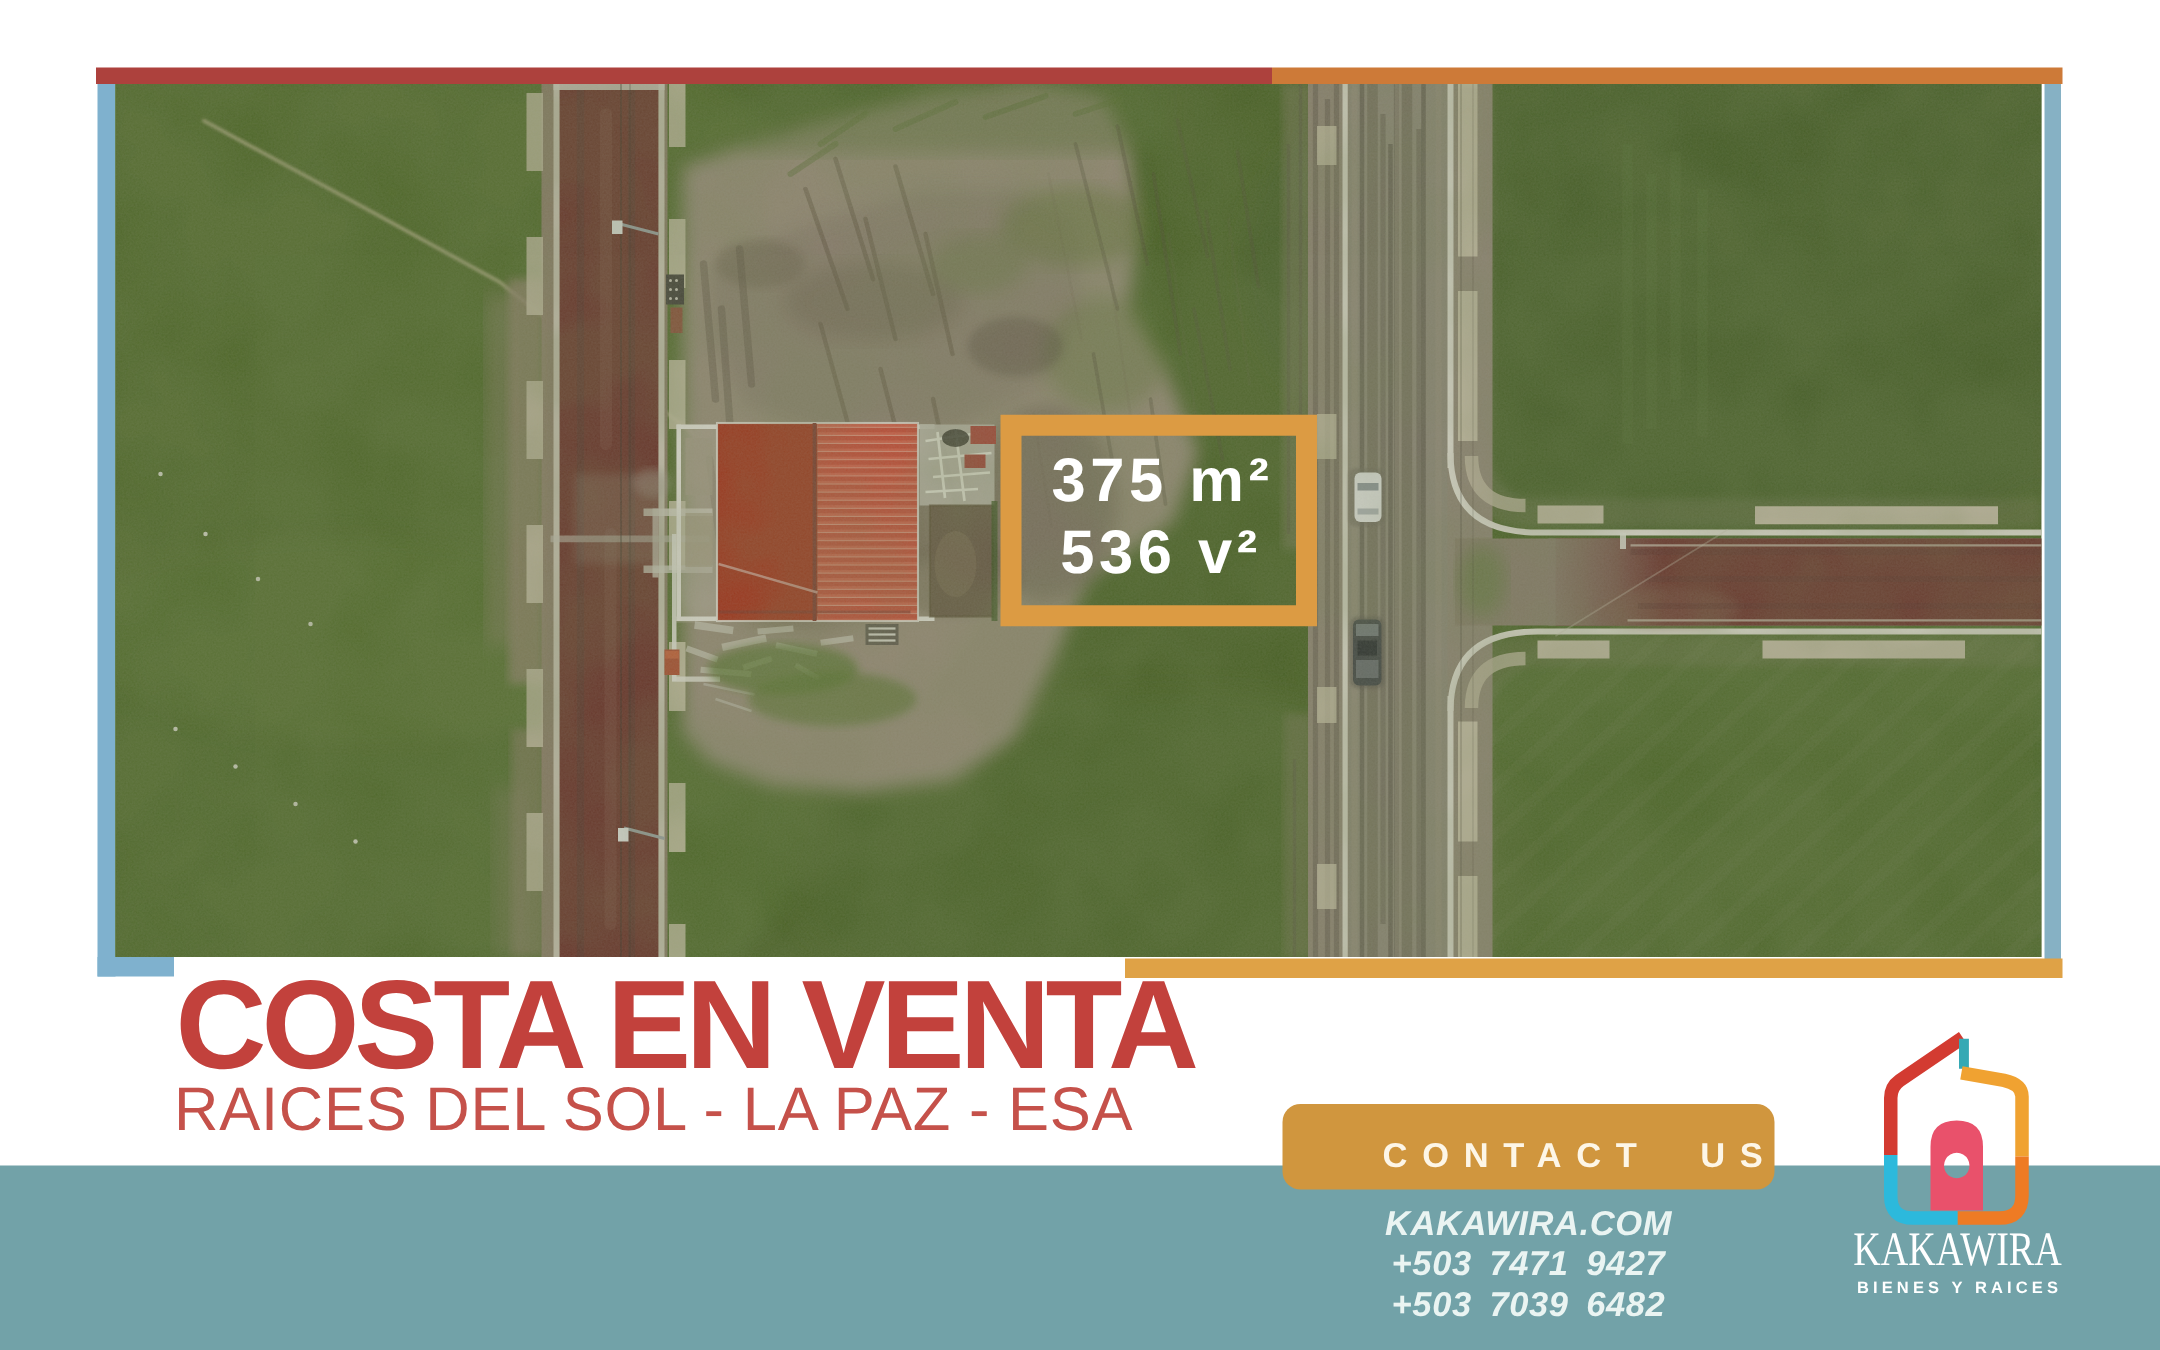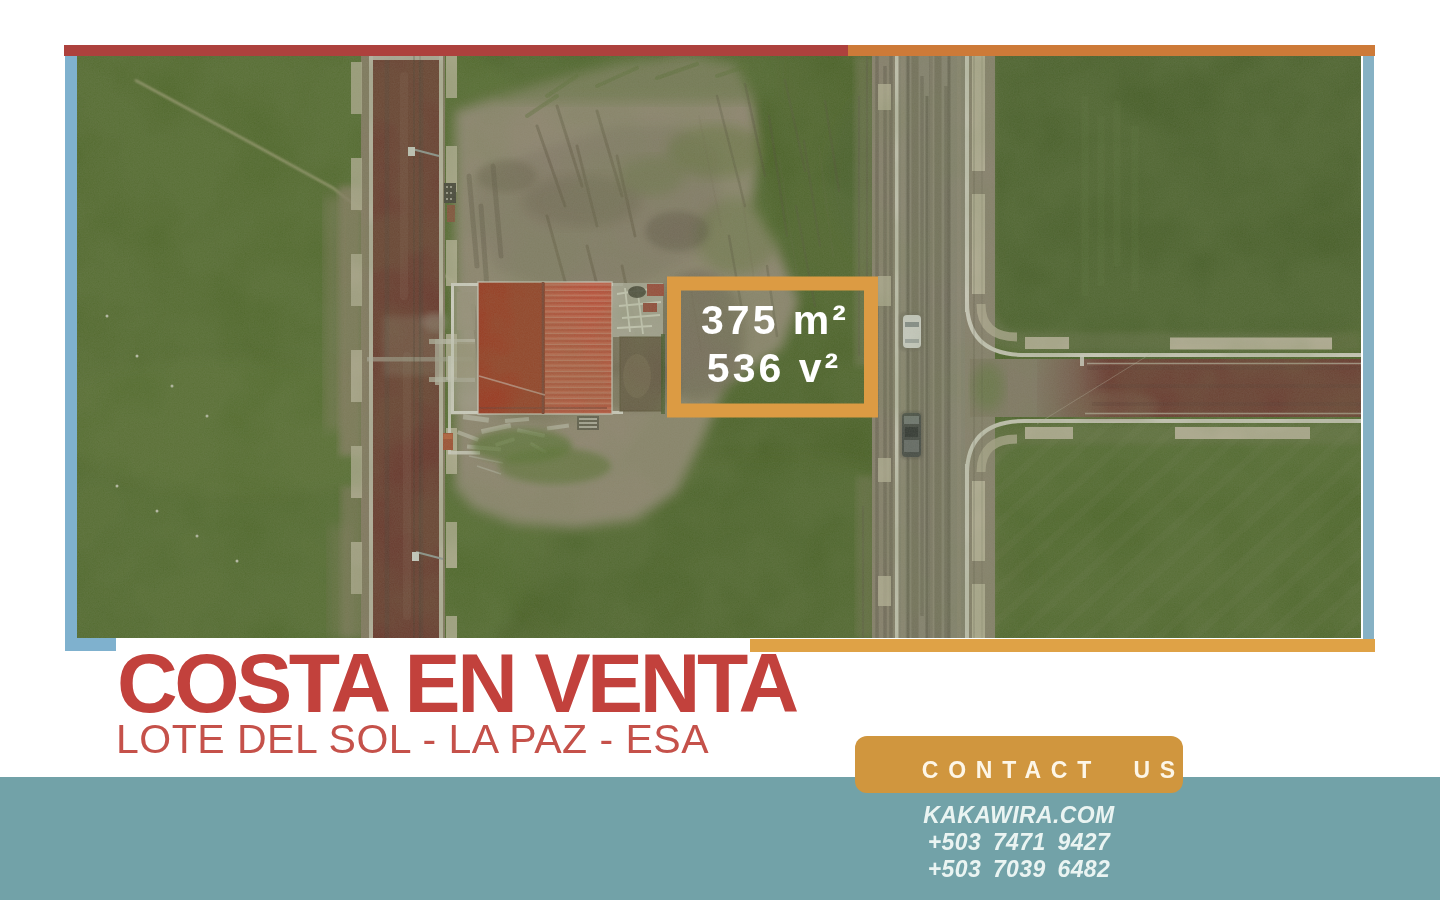--- a/index.html
+++ b/index.html
@@ -377,24 +377,39 @@
         <rect x="597" y="227.5" width="197" height="127" fill="none" stroke="#dc9b43" stroke-width="14"></rect>
         <text x="698" y="278" font-family="Liberation Sans, sans-serif" font-size="41" font-weight="bold" fill="#ffffff" text-anchor="middle" letter-spacing="3">375 m²</text>
         <text x="697" y="326" font-family="Liberation Sans, sans-serif" font-size="41" font-weight="bold" fill="#ffffff" text-anchor="middle" letter-spacing="3">536 v²</text>
       </g>
     </svg>
   </div>
 
   <div class="abs" style="left:117px;top:635px;width:700px;height:85px;color:#c2413c;
        font-weight:bold;font-size:84px;letter-spacing:-3.4px;white-space:nowrap;">COSTA EN VENTA</div>
   <div class="abs" style="left:116px;top:716px;width:700px;height:45px;color:#c5514a;
-       font-size:41px;letter-spacing:0.5px;white-space:nowrap;">LOTE DEL SOL - LA PAZ - ESA</div>
+       font-size:41px;letter-spacing:0.5px;white-space:nowrap;">RAICES DEL SOL - LA PAZ - ESA</div>
 
   <div class="abs" style="left:0;top:777px;width:1440px;height:123px;background:#72a2a8;"></div>
 
   <div class="abs" style="left:855px;top:736px;width:328px;height:57px;background:#d0963e;border-radius:12px;"></div>
   <div class="abs" style="left:857px;top:757px;width:328px;height:30px;color:#fdf6e7;font-weight:bold;
        font-size:23px;letter-spacing:9.8px;text-align:right;">CONTACT&nbsp;&nbsp;US</div>
 
   <div class="abs" style="left:855px;top:802px;width:328px;text-align:center;color:#eaf4f2;
        font-style:italic;font-weight:bold;font-size:23px;line-height:27px;word-spacing:5px;letter-spacing:0.4px;">KAKAWIRA.COM<br>+503 7471 9427<br>+503 7039 6482</div>
 
+  <div class="abs" style="left:1230px;top:680px;width:160px;height:200px;">
+    <svg width="160" height="200" viewBox="0 0 160 200">
+      <g fill="none">
+        <path d="M30.5,90 V52 Q30.5,44.5 36.5,40.3 L78.5,11.8" stroke="#d33b31" stroke-width="9"></path>
+        <path d="M79.3,12.5 V32.5" stroke="#35a9b4" stroke-width="6.6"></path>
+        <path d="M77.6,35.3 L106,40.2 Q118,42.8 118,51 V91" stroke="#f0a231" stroke-width="9"></path>
+        <path d="M118,91 V117 Q118,132 103,132 H75" stroke="#ee7b24" stroke-width="9"></path>
+        <path d="M75,132 H45.5 Q30.5,132 30.5,117.5 V90" stroke="#2cb9dc" stroke-width="9"></path>
+      </g>
+      <path fill-rule="evenodd" fill="#e9516b" d="M57,84.5 Q57,67 74.5,67 Q92,67 92,84.5 L92,127 L57,127 Z
+               M74.5,88.5 a8.5,8.5 0 1,0 0.001,0 Z"></path>
+      <text x="75" y="163" font-family="Liberation Serif, serif" font-size="32" fill="#ffffff" text-anchor="middle" textLength="139" lengthAdjust="spacingAndGlyphs">KAKAWIRA</text>
+      <text x="75" y="182" font-family="Liberation Sans, sans-serif" font-size="11" font-weight="bold" fill="#ffffff" text-anchor="middle" textLength="134" lengthAdjust="spacing">BIENES Y RAICES</text>
+    </svg>
+  </div>
 </div>
 
 </body></html>

